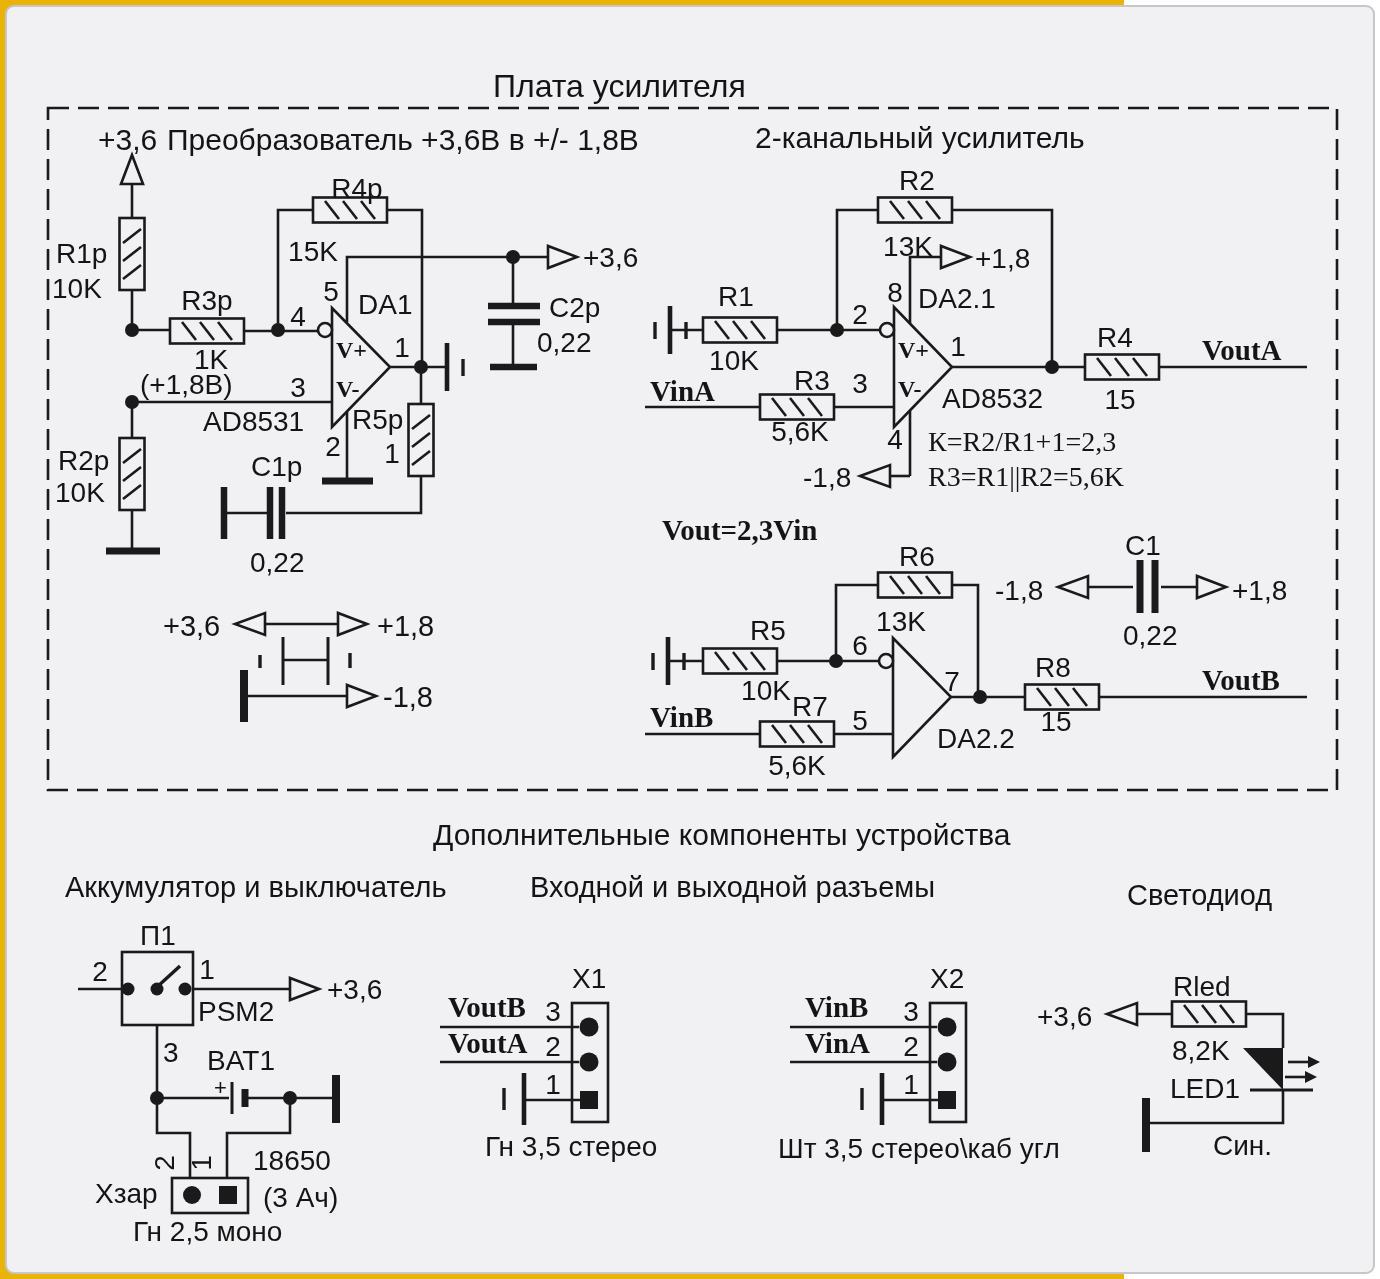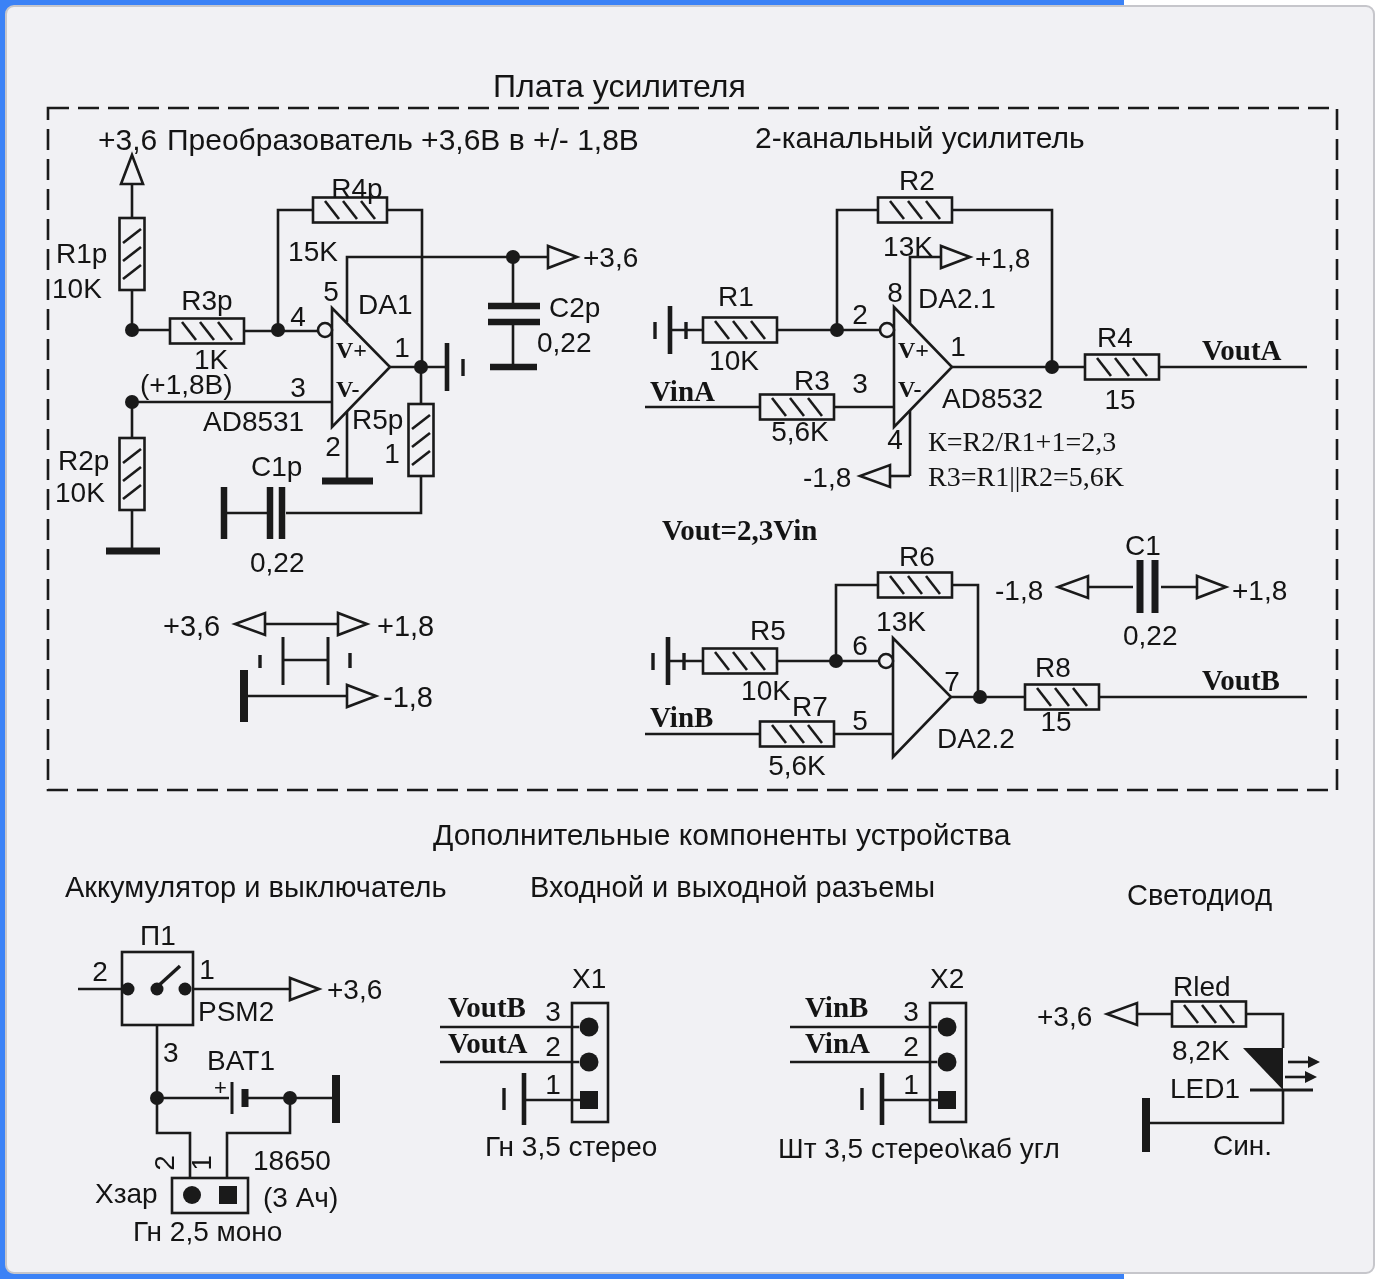--- a/index.html
+++ b/index.html
@@ -1,16 +1,16 @@
 <!DOCTYPE html>
 <html><head>
 <meta charset="utf-8">
 <style>
   html,body{margin:0;padding:0;background:#ffffff;}
-  .page{width:1124px;height:1279px;position:relative;background:#3b82f6;}
+  .page{width:1124px;height:1279px;position:relative;background:#eab308;}
   svg{display:block;}
   .t  {font-family:"Liberation Sans",sans-serif;font-size:28px;fill:#141414;}
   .t29{font-family:"Liberation Sans",sans-serif;font-size:29px;fill:#141414;}
   .t30{font-family:"Liberation Sans",sans-serif;font-size:30px;fill:#141414;}
   .t32{font-family:"Liberation Sans",sans-serif;font-size:32px;fill:#141414;}
   .t22{font-family:"Liberation Sans",sans-serif;font-size:22px;fill:#141414;}
   .ser{font-family:"Liberation Serif",serif;font-weight:bold;font-size:29px;fill:#141414;}
   .form{font-family:"Liberation Serif",serif;font-size:28px;fill:#141414;}
   .vpm{font-family:"Liberation Serif",serif;font-weight:bold;font-size:24px;fill:#141414;}
   .mid{text-anchor:middle;}

